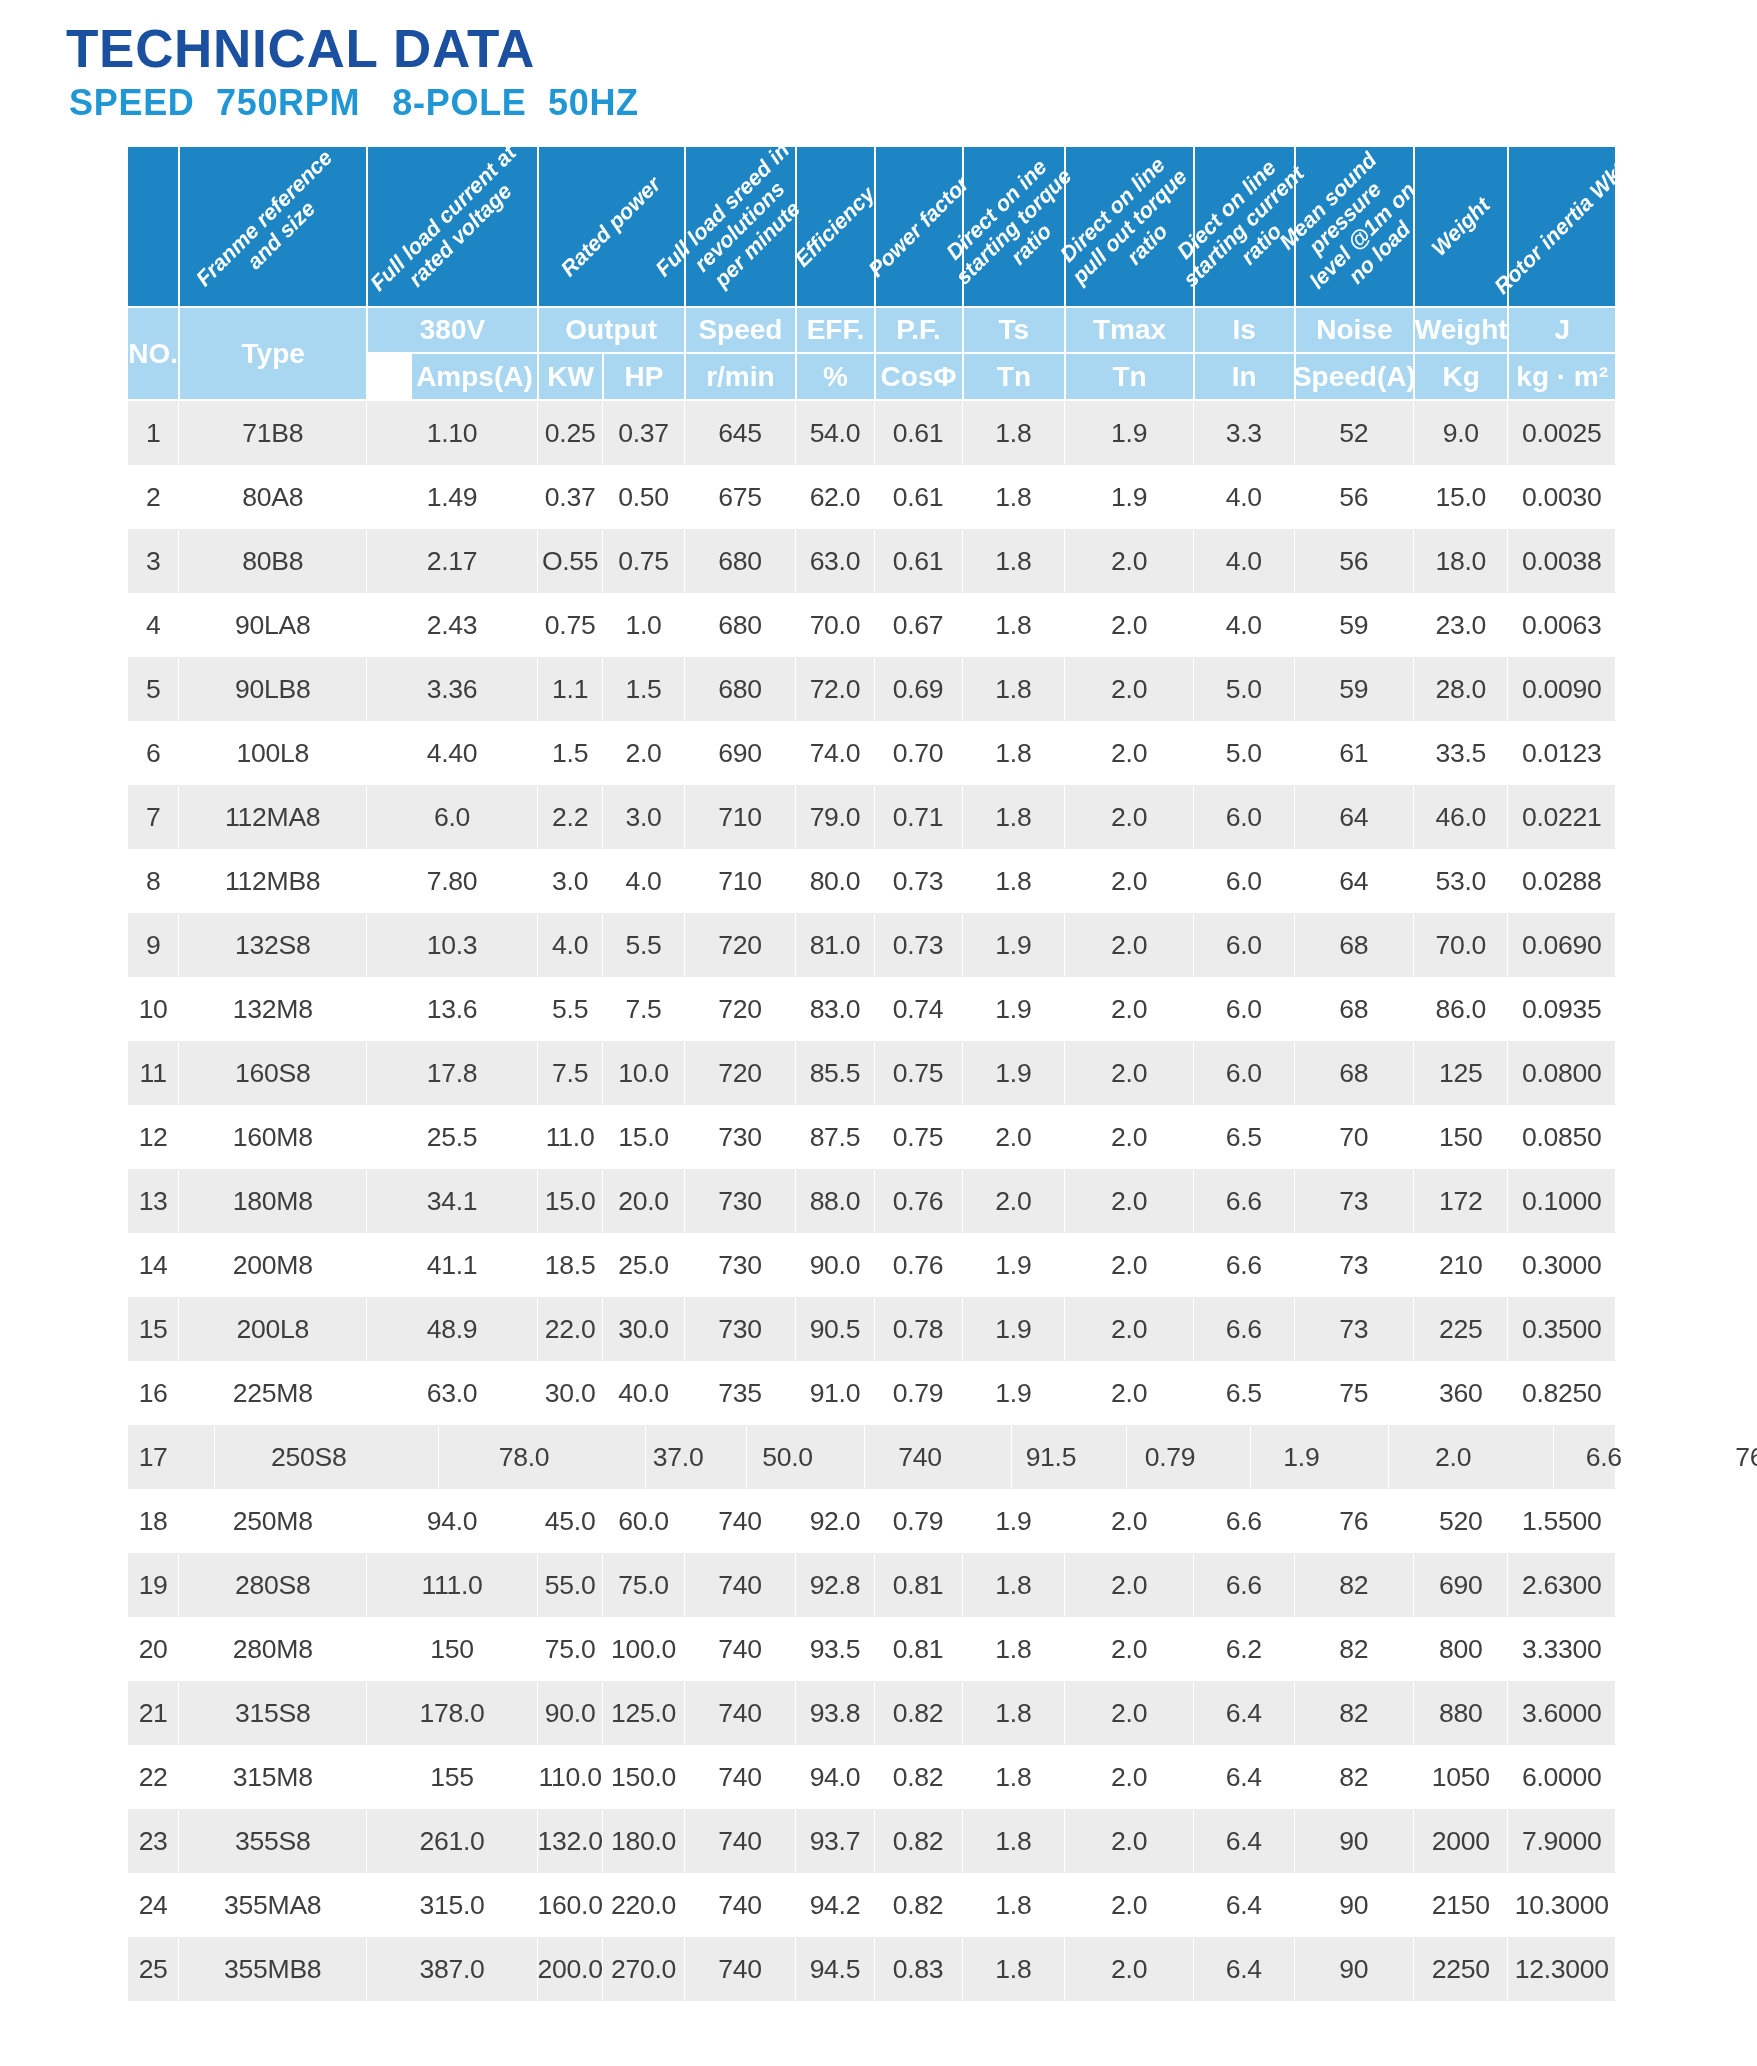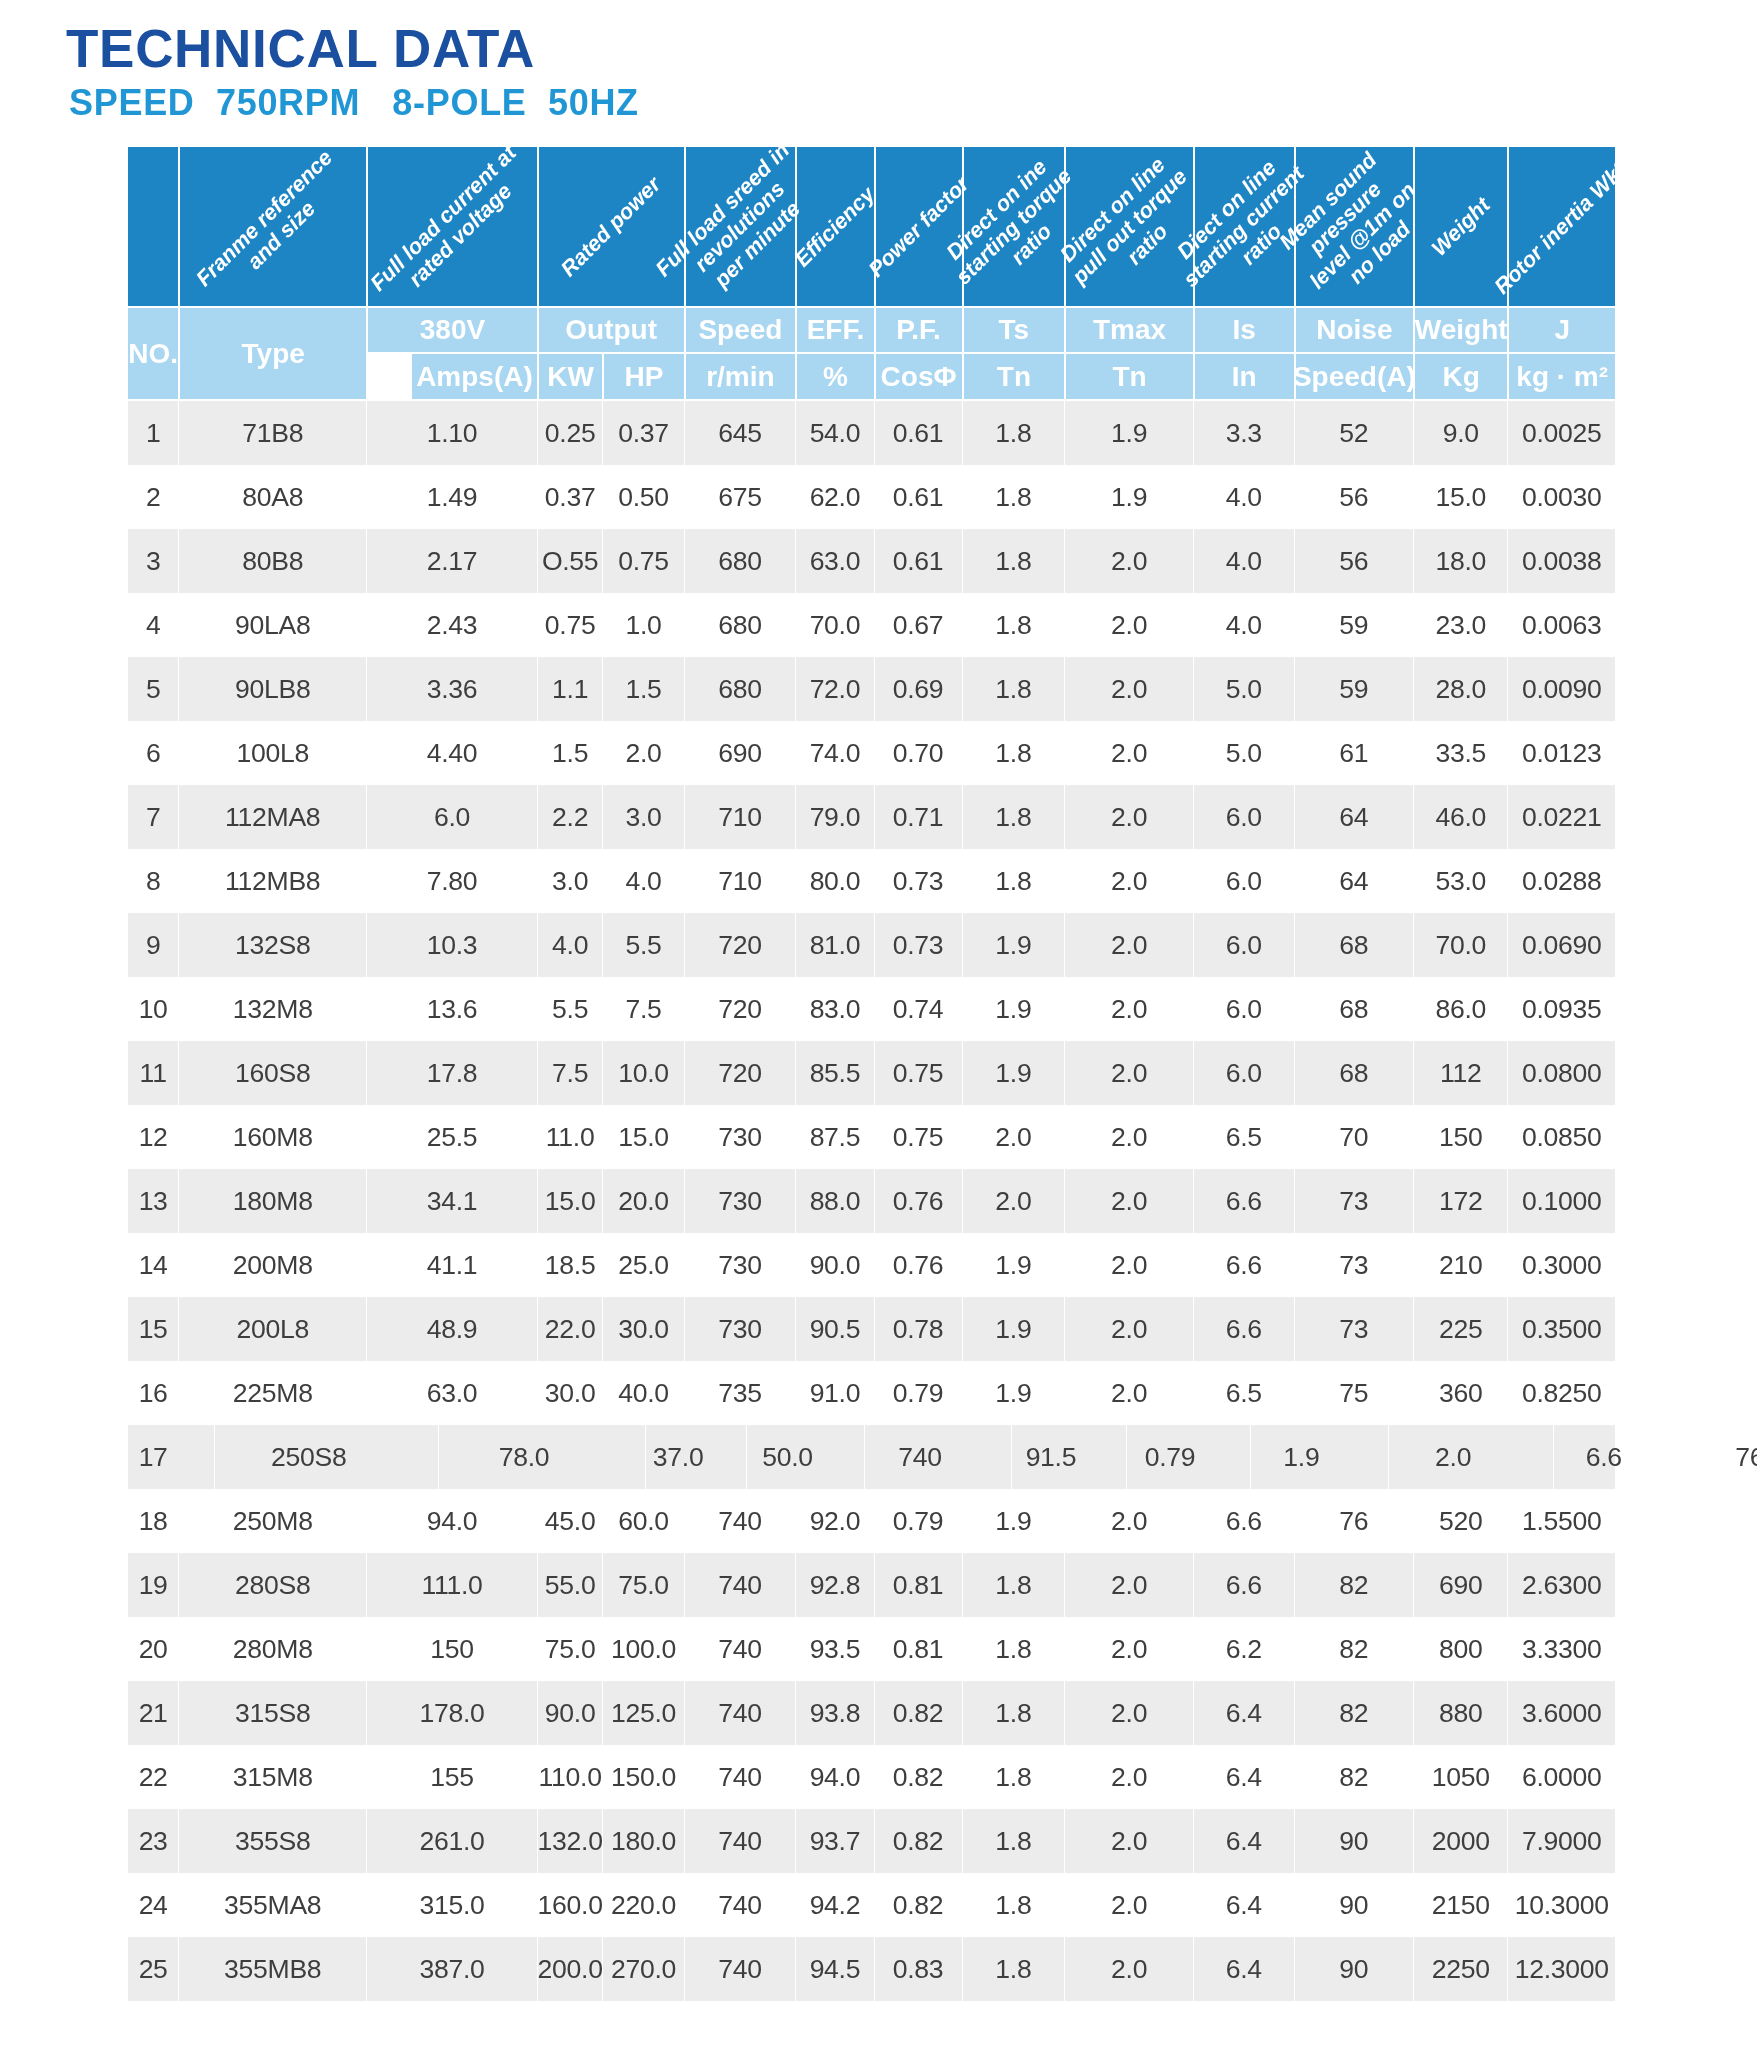--- a/index.html
+++ b/index.html
@@ -327,21 +327,21 @@
           <div class="t-cell">17.8</div>
           <div class="t-cell">7.5</div>
           <div class="t-cell">10.0</div>
           <div class="t-cell">720</div>
           <div class="t-cell">85.5</div>
           <div class="t-cell">0.75</div>
           <div class="t-cell">1.9</div>
           <div class="t-cell">2.0</div>
           <div class="t-cell">6.0</div>
           <div class="t-cell">68</div>
-          <div class="t-cell">112</div>
+          <div class="t-cell">125</div>
           <div class="t-cell">0.0800</div>
         </div>
         <div class="t-row even" style="grid-template-columns: 3.38% 12.64% 11.47% 4.42% 5.45% 7.52% 5.26% 5.92% 6.91% 8.65% 6.77% 8.04% 6.34% 7.24%;">
           <div class="t-cell no-left">12</div>
           <div class="t-cell">160M8</div>
           <div class="t-cell">25.5</div>
           <div class="t-cell">11.0</div>
           <div class="t-cell">15.0</div>
           <div class="t-cell">730</div>
           <div class="t-cell">87.5</div>

